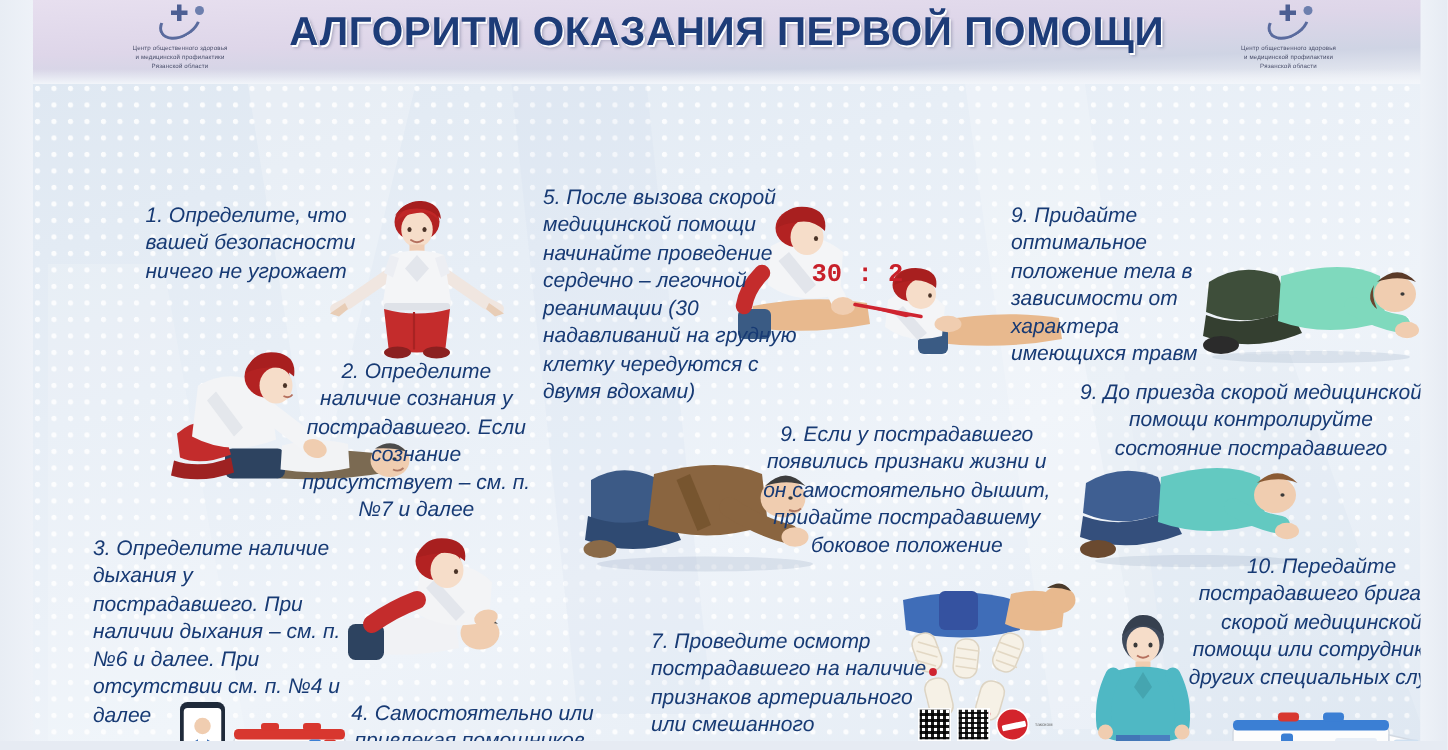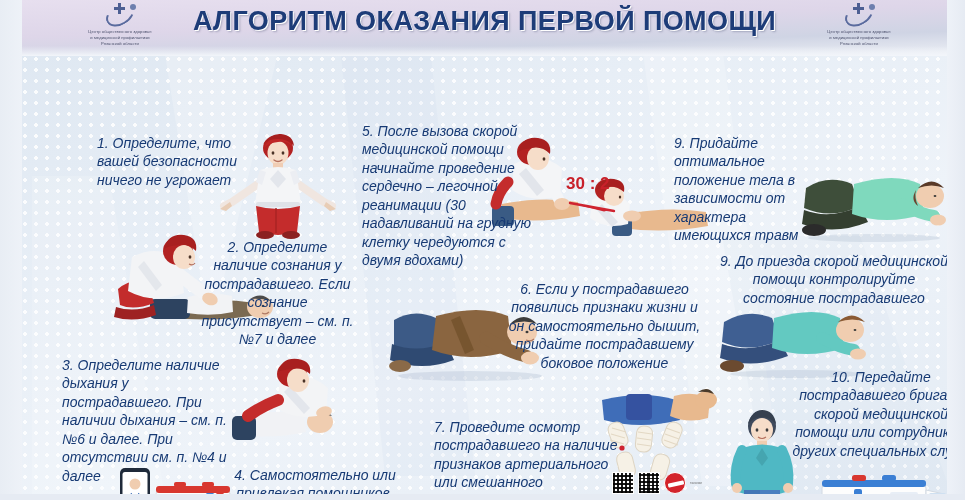--- a/index.html
+++ b/index.html
@@ -98,23 +98,23 @@
   #s3{ left:40px; top:300px; width:180px; }
   #s4{ left:198px; top:410px; width:190px; }
   #s5{ left:340px; top:66px;  width:178px; }
   #s6{ left:480px; top:224px; width:205px; }
   #s7{ left:412px; top:362px; width:200px; }
   #s8{ left:652px; top:78px;  width:130px; }
   #s9{ left:694px; top:196px; width:236px; }
   #s10{ left:770px; top:312px; width:178px; }
 
   .ratio{
-    position:absolute; left:544px; top:118px;
+    position:absolute; left:519px; top:118px;
     font-size:17px; font-weight:bold; color:#c8202a;
-    font-family:Liberation Sans, sans-serif; z-index:7;
+    font-family:Liberation Mono, monospace; z-index:7;
   }
   .red-arrow{
     position:absolute; left:548px; top:146px; width:46px; height:10px; z-index:7;
   }
 
   
   .ill{ position:absolute; z-index:5; }
 
   
   #ill1{ left:196px; top:76px; width:120px; height:110px; }
@@ -228,21 +228,21 @@
     <div class="ray2" style="left:300px;top:-10px;width:180px;height:430px;clip-path:polygon(10% 0,60% 0,85% 100%,35% 100%);opacity:.35;"></div>
     <div class="ray" style="left:560px;top:-10px;width:200px;height:440px;clip-path:polygon(30% 0,70% 0,100% 100%,60% 100%);opacity:.45;"></div>
     <div class="ray2" style="left:700px;top:180px;width:230px;height:260px;clip-path:polygon(0 0,60% 0,100% 100%,20% 100%);opacity:.30;"></div>
     <div class="ray" style="left:10px;top:120px;width:140px;height:320px;clip-path:polygon(0 0,55% 0,95% 100%,0 100%);opacity:.35;"></div>
 
     <div class="step t-left" id="s1">1. Определите, что вашей безопасности ничего не угрожает</div>
     <div class="step t-right" id="s2">2. Определите наличие сознания у пострадавшего. Если сознание присутствует – см. п. №7 и далее</div>
     <div class="step t-left" id="s3">3. Определите наличие дыхания у пострадавшего. При наличии дыхания – см. п. №6 и далее. При отсутствии см. п. №4 и далее</div>
     <div class="step t-right" id="s4">4. Самостоятельно или привлекая помощников, осуществите вызов скорой медицинской помощи</div>
     <div class="step t-left" id="s5">5. После вызова скорой медицинской помощи начинайте проведение сердечно – легочной реанимации (30 надавливаний на грудную клетку чередуются с двумя вдохами)</div>
-    <div class="step t-right" id="s6">6. Если у пострадавшего появились признаки жизни и он самостоятельно дышит, придайте пострадавшему боковое положение</div>
+    <div class="step t-right" id="s6">9. Если у пострадавшего появились признаки жизни и он самостоятельно дышит, придайте пострадавшему боковое положение</div>
     <div class="step t-left" id="s7">7. Проведите осмотр пострадавшего на наличие признаков артериального или смешанного кровотечения. В случае кровотечения – осуществите остановку доступными  способами</div>
     <div class="step t-left" id="s8">9. Придайте оптимальное положение тела в зависимости от характера имеющихся травм</div>
     <div class="step t-right" id="s9">9. До приезда скорой медицинской помощи контролируйте состояние пострадавшего</div>
     <div class="step t-right" id="s10">10. Передайте пострадавшего бригаде скорой медицинской помощи или сотрудникам других специальных служб</div>
 
     <div class="ratio">30 : 2</div>
     <svg class="red-arrow" viewBox="0 0 46 10">
       <path d="M0 1 L40 8 L34 9.5 Z" fill="#cf2430"></path>
       <path d="M0 1 L44 9" stroke="#cf2430" stroke-width="2.4" stroke-linecap="round"></path>
     </svg>

